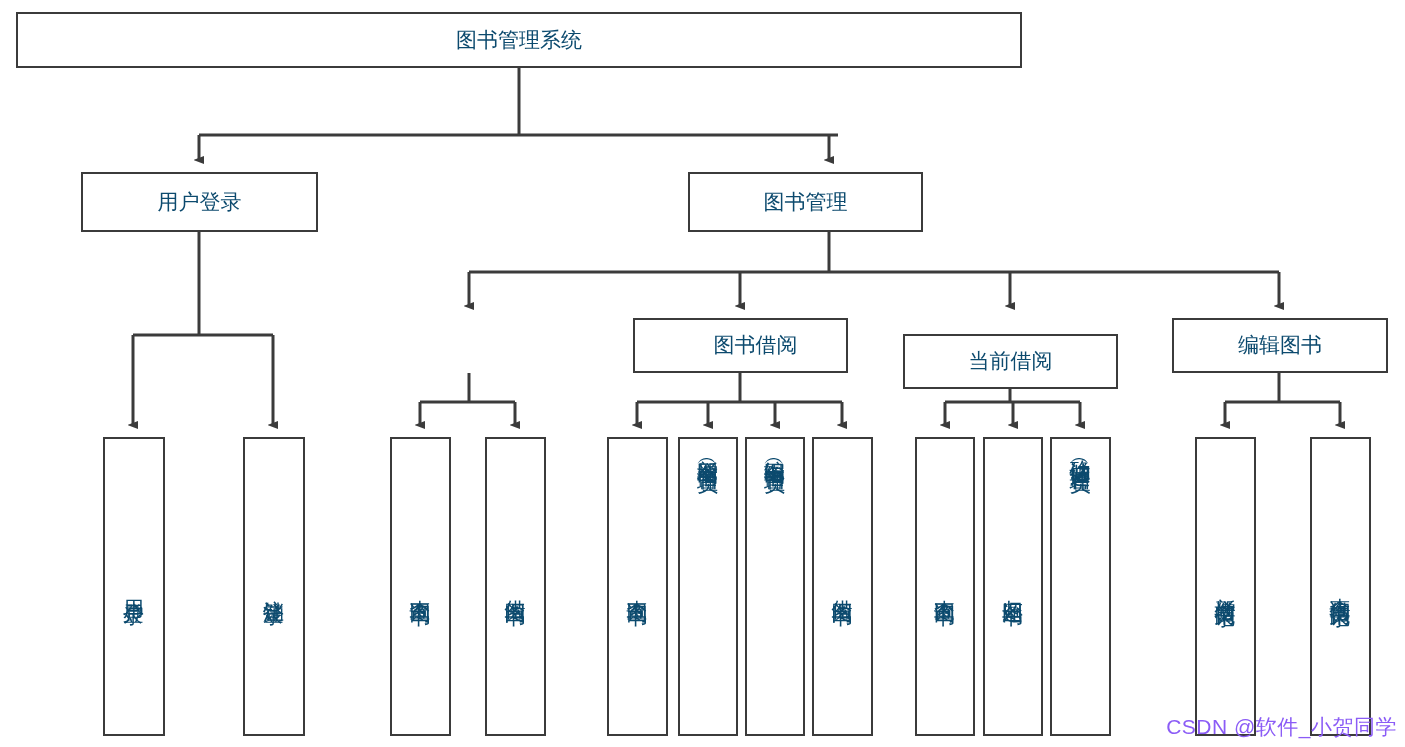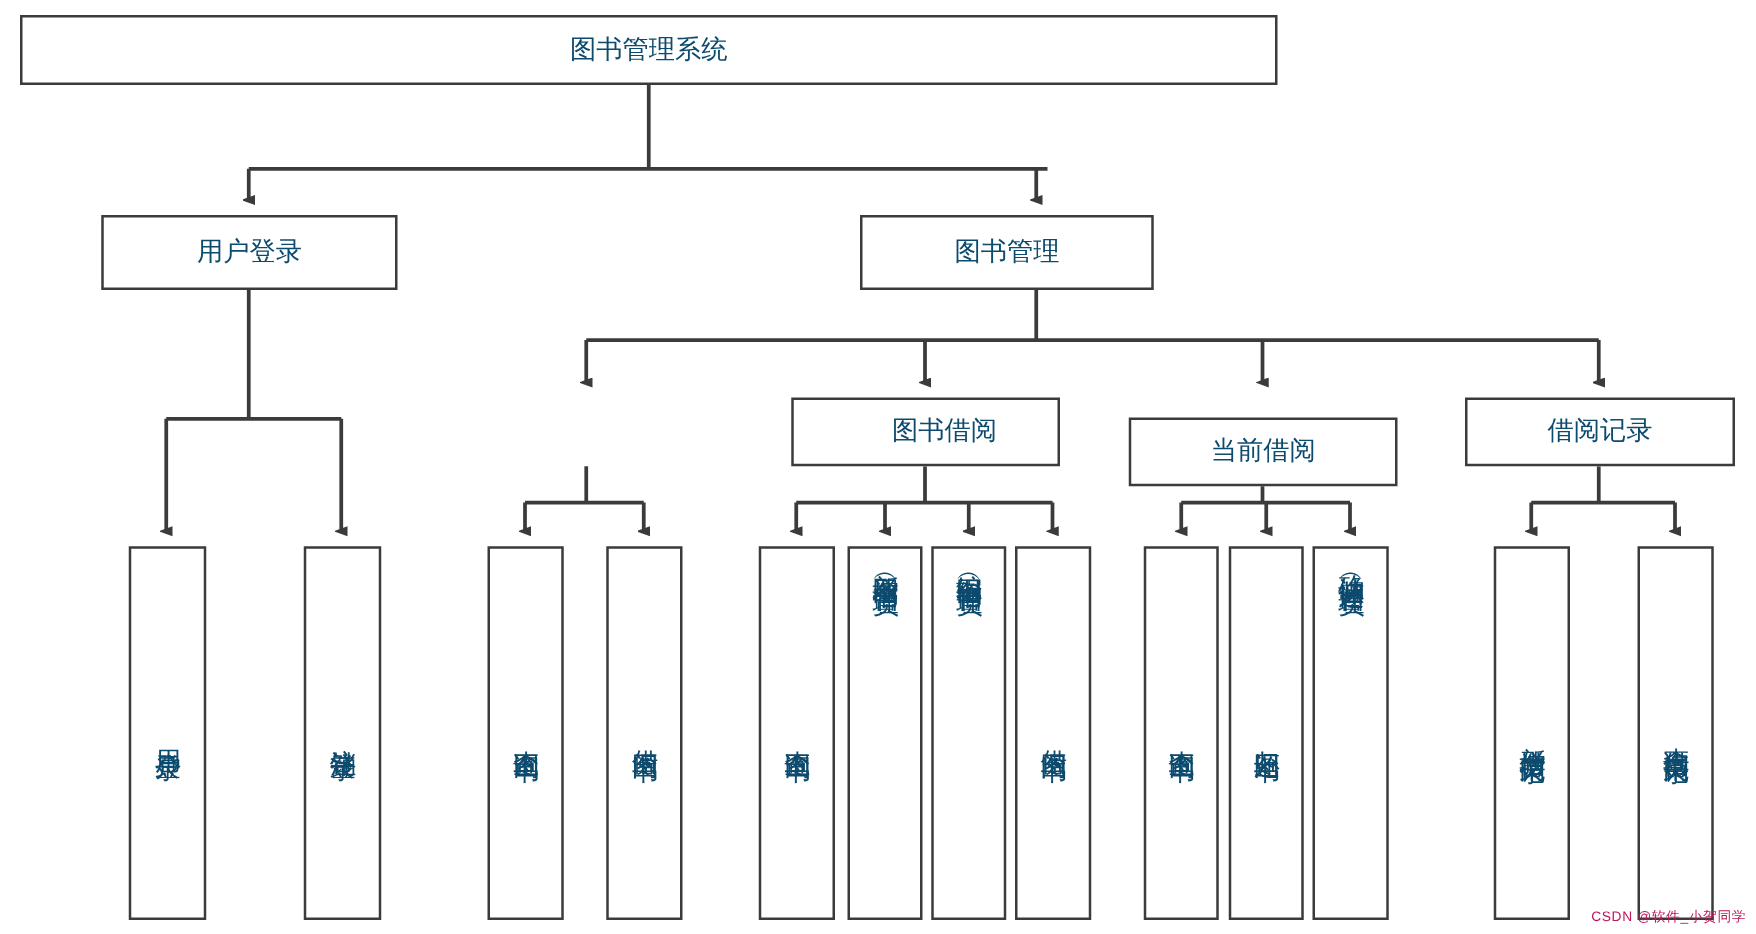--- a/index.html
+++ b/index.html
@@ -55,22 +55,22 @@
     white-space: nowrap;
   }
   .node.vert.centered {
     align-items: center;
     padding-top: 0;
   }
   .watermark {
     position: absolute;
     right: 8px;
     bottom: 6px;
-    font-size: 11px;
-    color: #be185d;
+    font-size: 21px;
+    color: #8b5cf6;
     white-space: nowrap;
     letter-spacing: 0.5px;
     text-align: center;
   }
 </style>
 </head>
 <body>
 
 <div id="canvas">
 
@@ -124,21 +124,21 @@
     </g>
   </svg>
 
   <div class="node horiz" id="node-root" style="left: 16px; top: 12px; width: 1006px; height: 56px;">图书管理系统</div>
 
   <div class="node horiz" id="node-l2-0" style="left: 81px; top: 172px; width: 237px; height: 60px;">用户登录</div>
   <div class="node horiz" id="node-l2-1" style="left: 688px; top: 172px; width: 235px; height: 60px;">图书管理</div>
 
   <div class="node horiz" id="node-l3-1" style="left: 633px; top: 318px; width: 215px; height: 55px; padding-left: 30px;">图书借阅</div>
   <div class="node horiz" id="node-l3-2" style="left: 903px; top: 318px; width: 215px; height: 55px; margin-top: 16px;">当前借阅</div>
-  <div class="node horiz" id="node-l3-3" style="left: 1172px; top: 318px; width: 216px; height: 55px;">借阅记录</div>
+  <div class="node horiz" id="node-l3-3" style="left: 1172px; top: 318px; width: 216px; height: 55px;">编辑图书</div>
 
   <div class="node vert centered" id="leaf-0" style="left: 103px; top: 437px; width: 62px; height: 299px;">
     <span class="vlabel">用户登录</span>
   </div>
   <div class="node vert centered" id="leaf-1" style="left: 243px; top: 437px; width: 62px; height: 299px;">
     <span class="vlabel">注销登录</span>
   </div>
   <div class="node vert centered" id="leaf-2" style="left: 390px; top: 437px; width: 61px; height: 299px;">
     <span class="vlabel">查询图书</span>
   </div>

